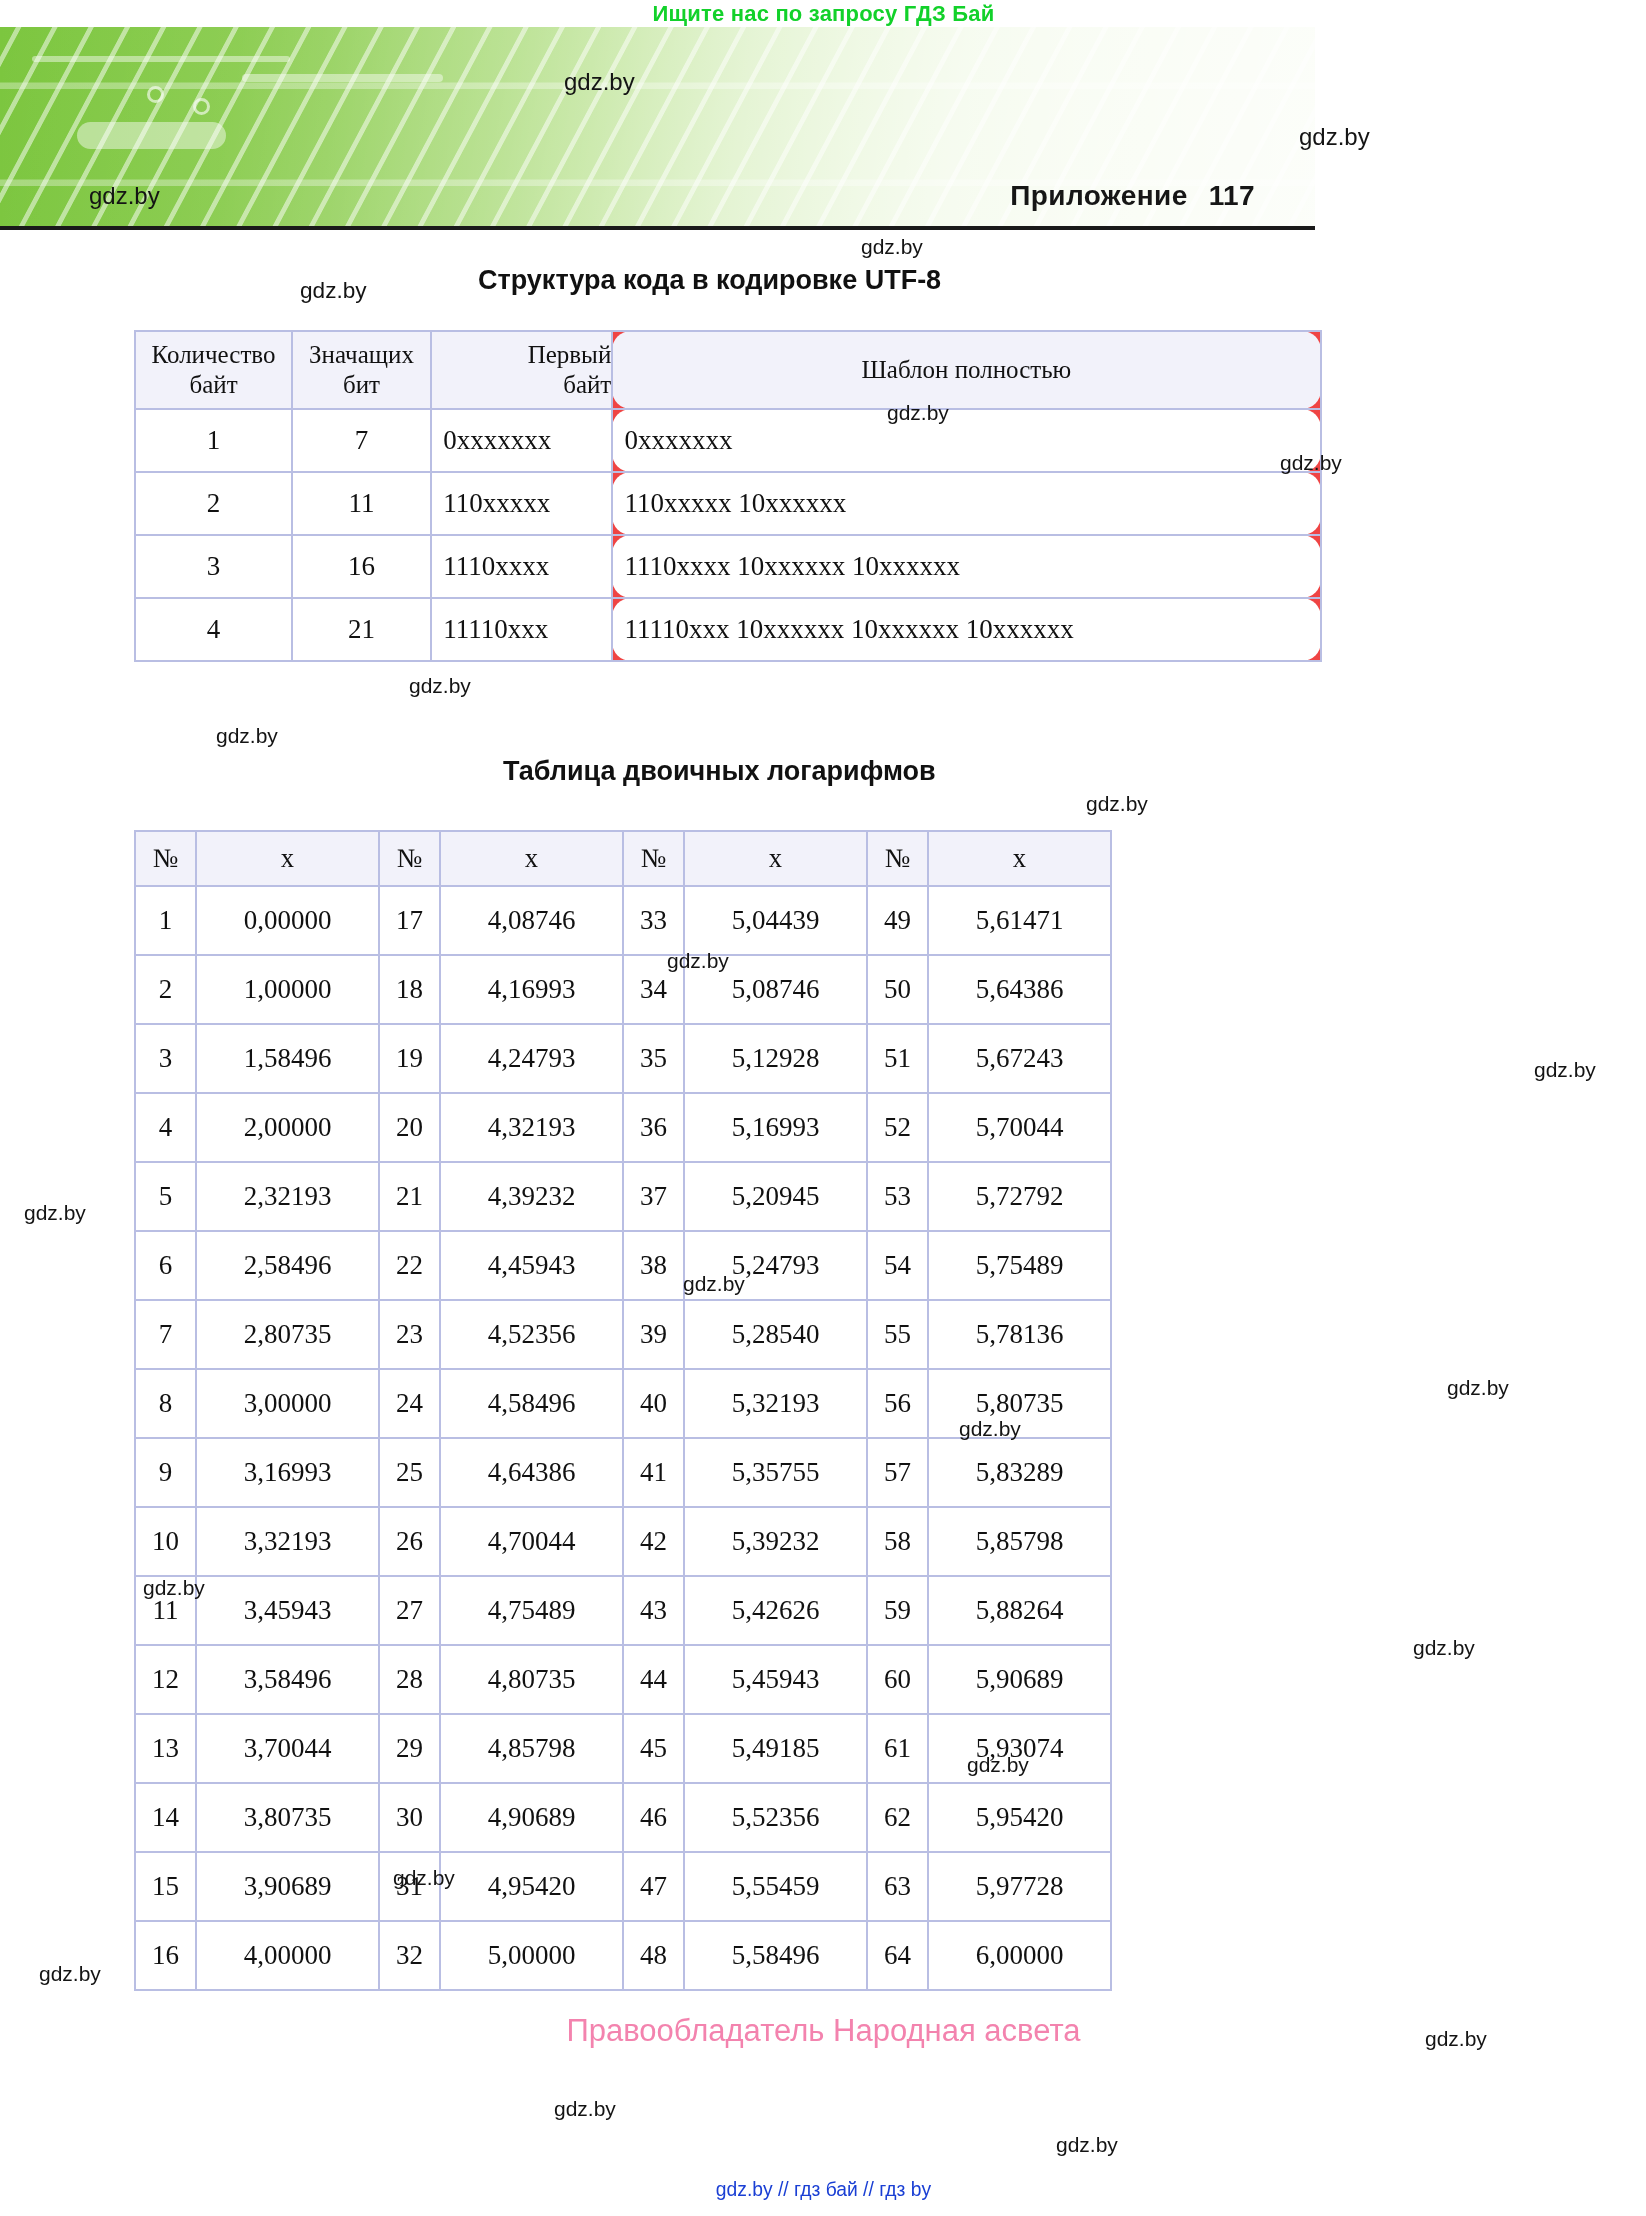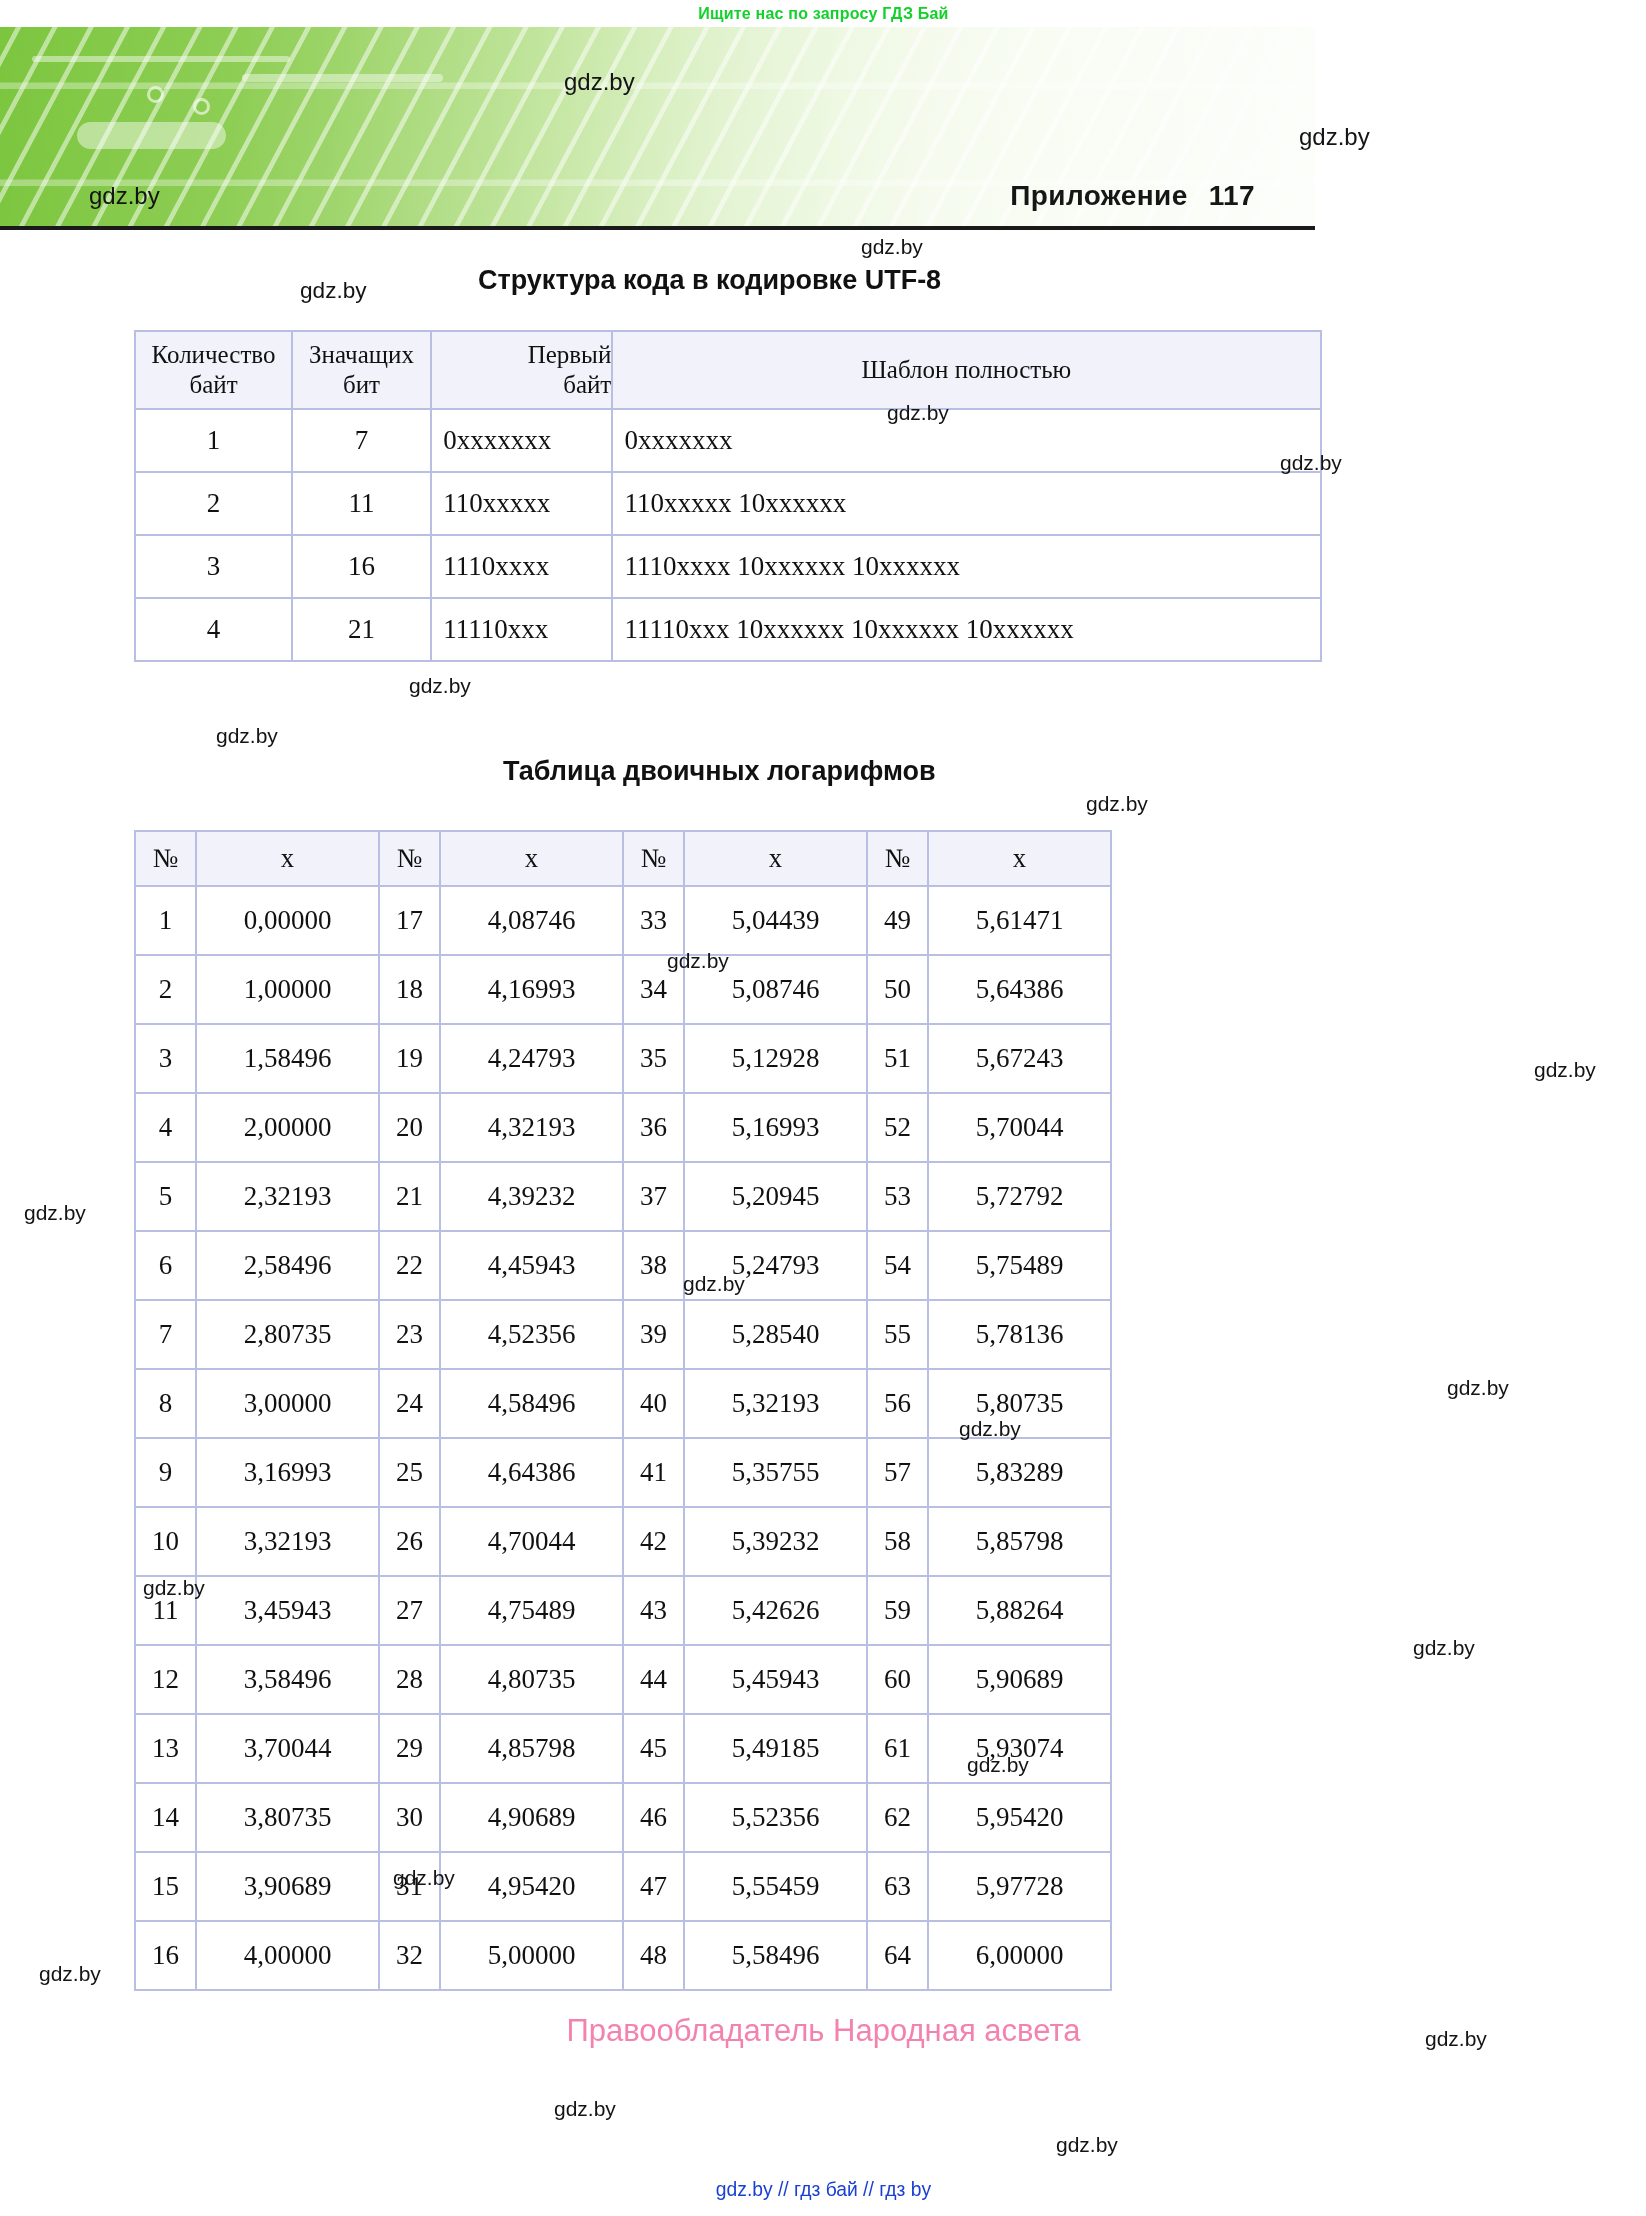--- a/index.html
+++ b/index.html
@@ -21,21 +21,21 @@
     top: 0; left: 0;
     width: 1647px;
     height: 27px;
     display: flex;
     align-items: center;
     justify-content: center;
   }
   .promo-strip .promo-text {
     color: #12d12a;
     font-family: "Liberation Sans", sans-serif;
-    font-size: 16px;
+    font-size: 22px;
     font-weight: bold;
     letter-spacing: 0.2px;
   }
 
   
   .header-banner {
     position: absolute;
     top: 27px; left: 0;
     width: 1315px;
     height: 203px;
@@ -139,21 +139,21 @@
     background: #f2f2fa;
   }
 
   
   #table-utf8 { left: 134px; top: 330px; }
   #table-utf8 thead th { height: 76px; font-size: 25px; line-height: 1.22; }
   #table-utf8 tbody td { height: 61px; font-size: 27px; }
   #table-utf8 .col-bytes    { width: 155px; }
   #table-utf8 .col-bits     { width: 137px; }
   #table-utf8 .col-first    { width: 168px; text-align: right; }
-  #table-utf8 .col-pattern  { width: 695px; }
+  #table-utf8 .col-pattern  { width: 695px; border-radius: 19px; }
   #table-utf8 td.cell-first,
   #table-utf8 td.cell-pattern { text-align: left; padding-left: 11.3px; }
 
   
   #table-logs { left: 134px; top: 830px; }
   #table-logs thead th { height: 53px; font-size: 26.6px; }
   #table-logs tbody td { height: 67px; font-size: 27px; }
   #table-logs .col-n { width: 59px; }
   #table-logs .col-x { width: 181px; }
 

